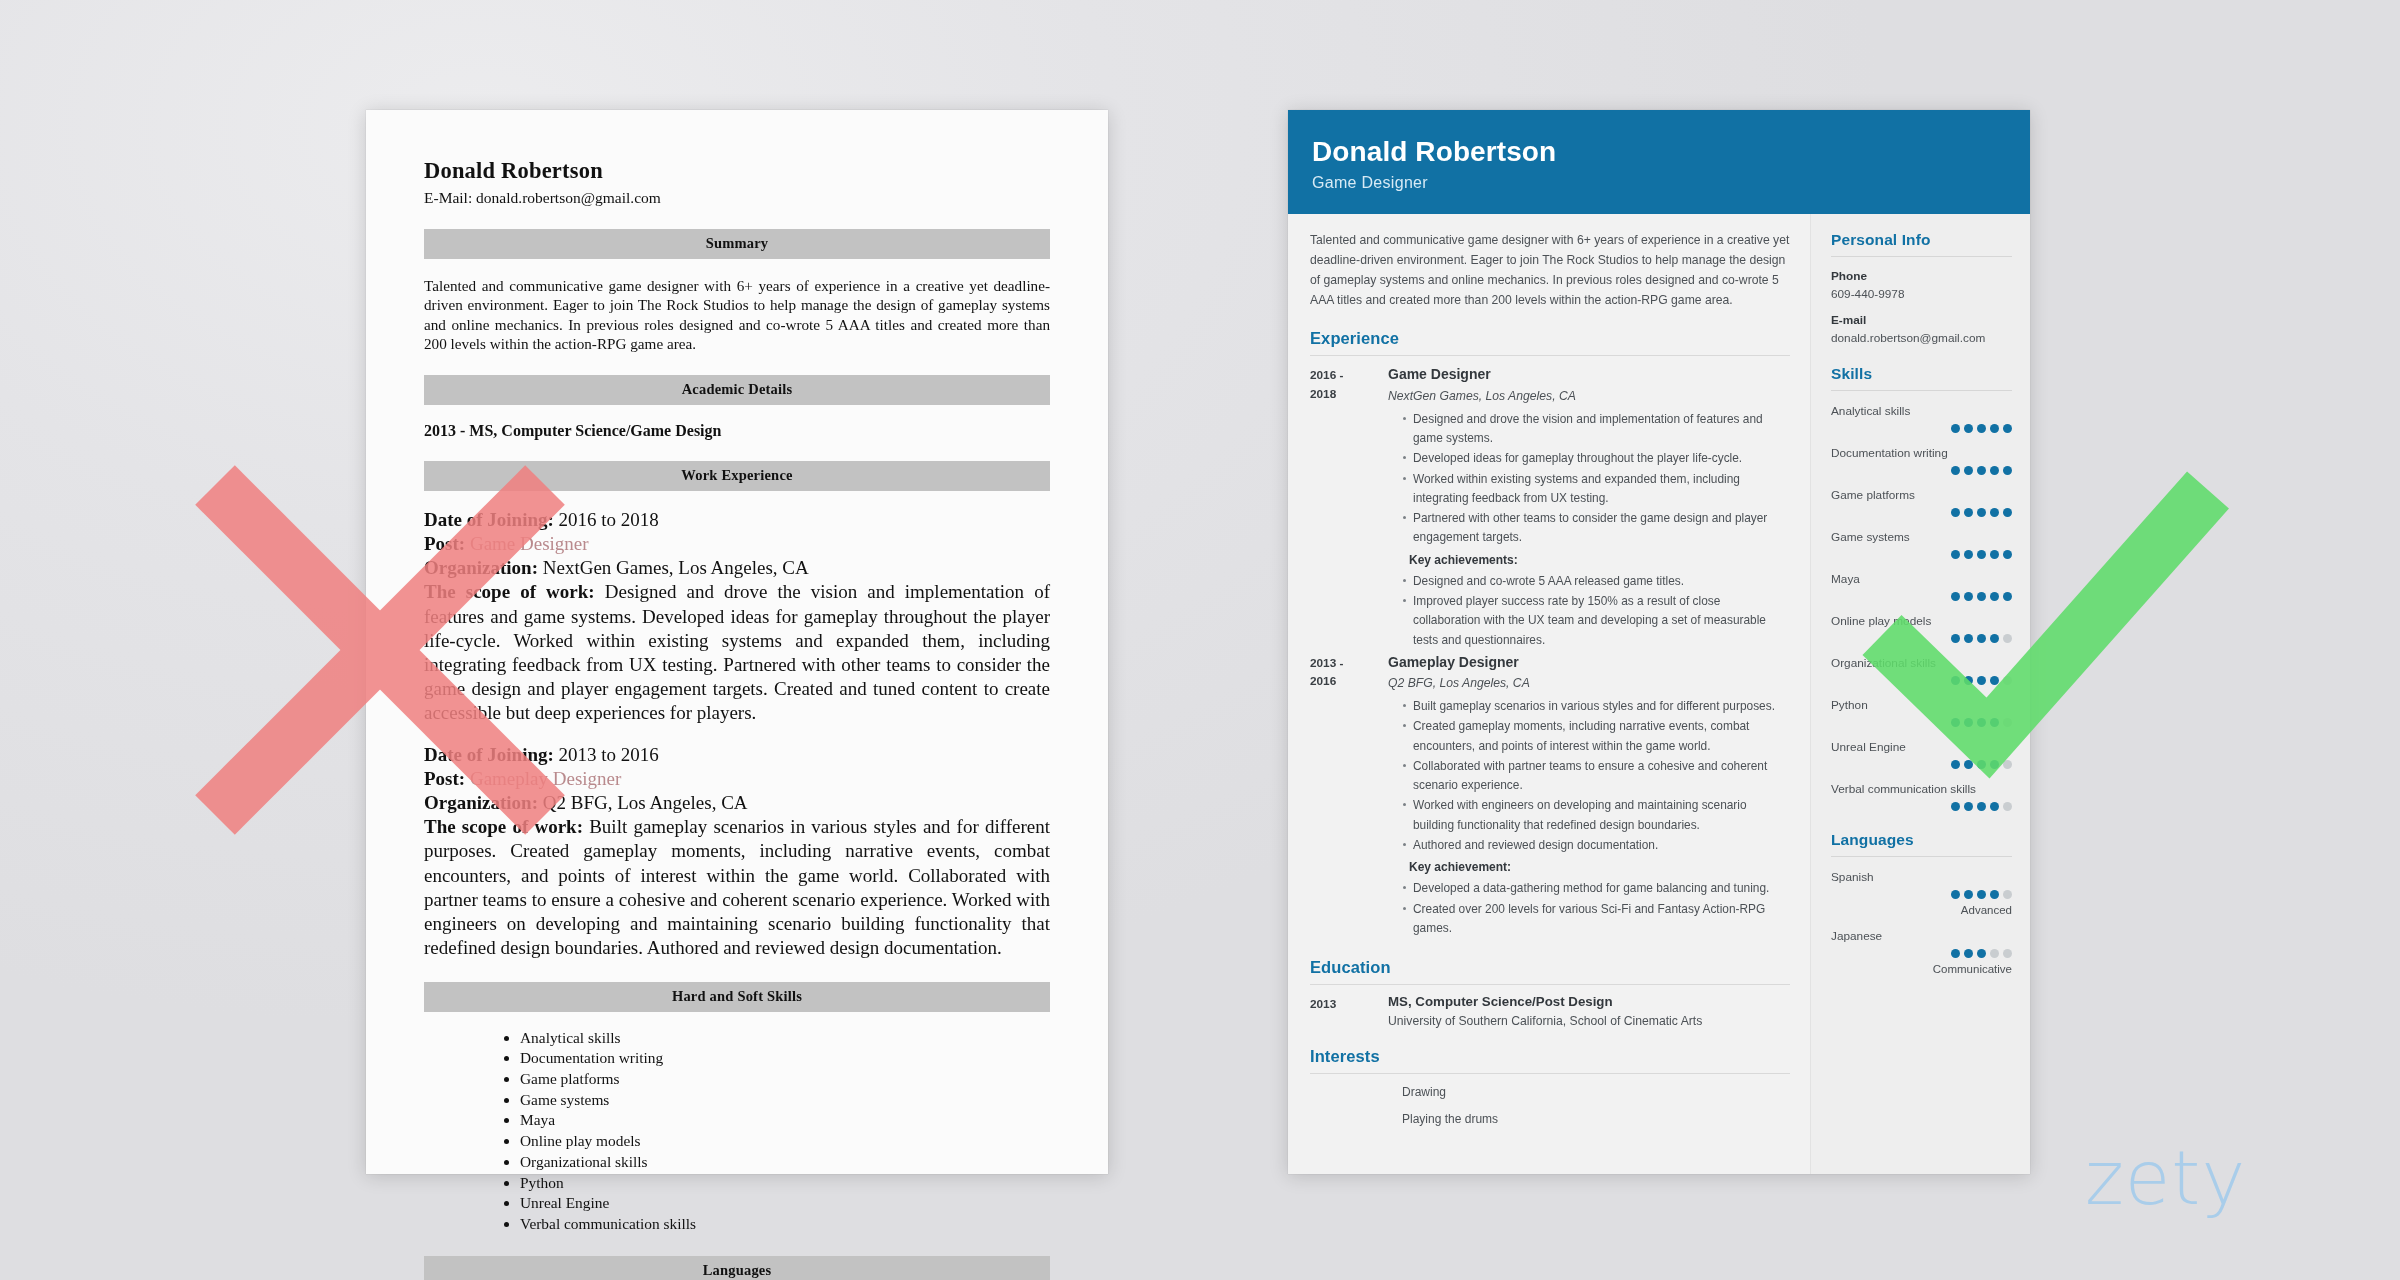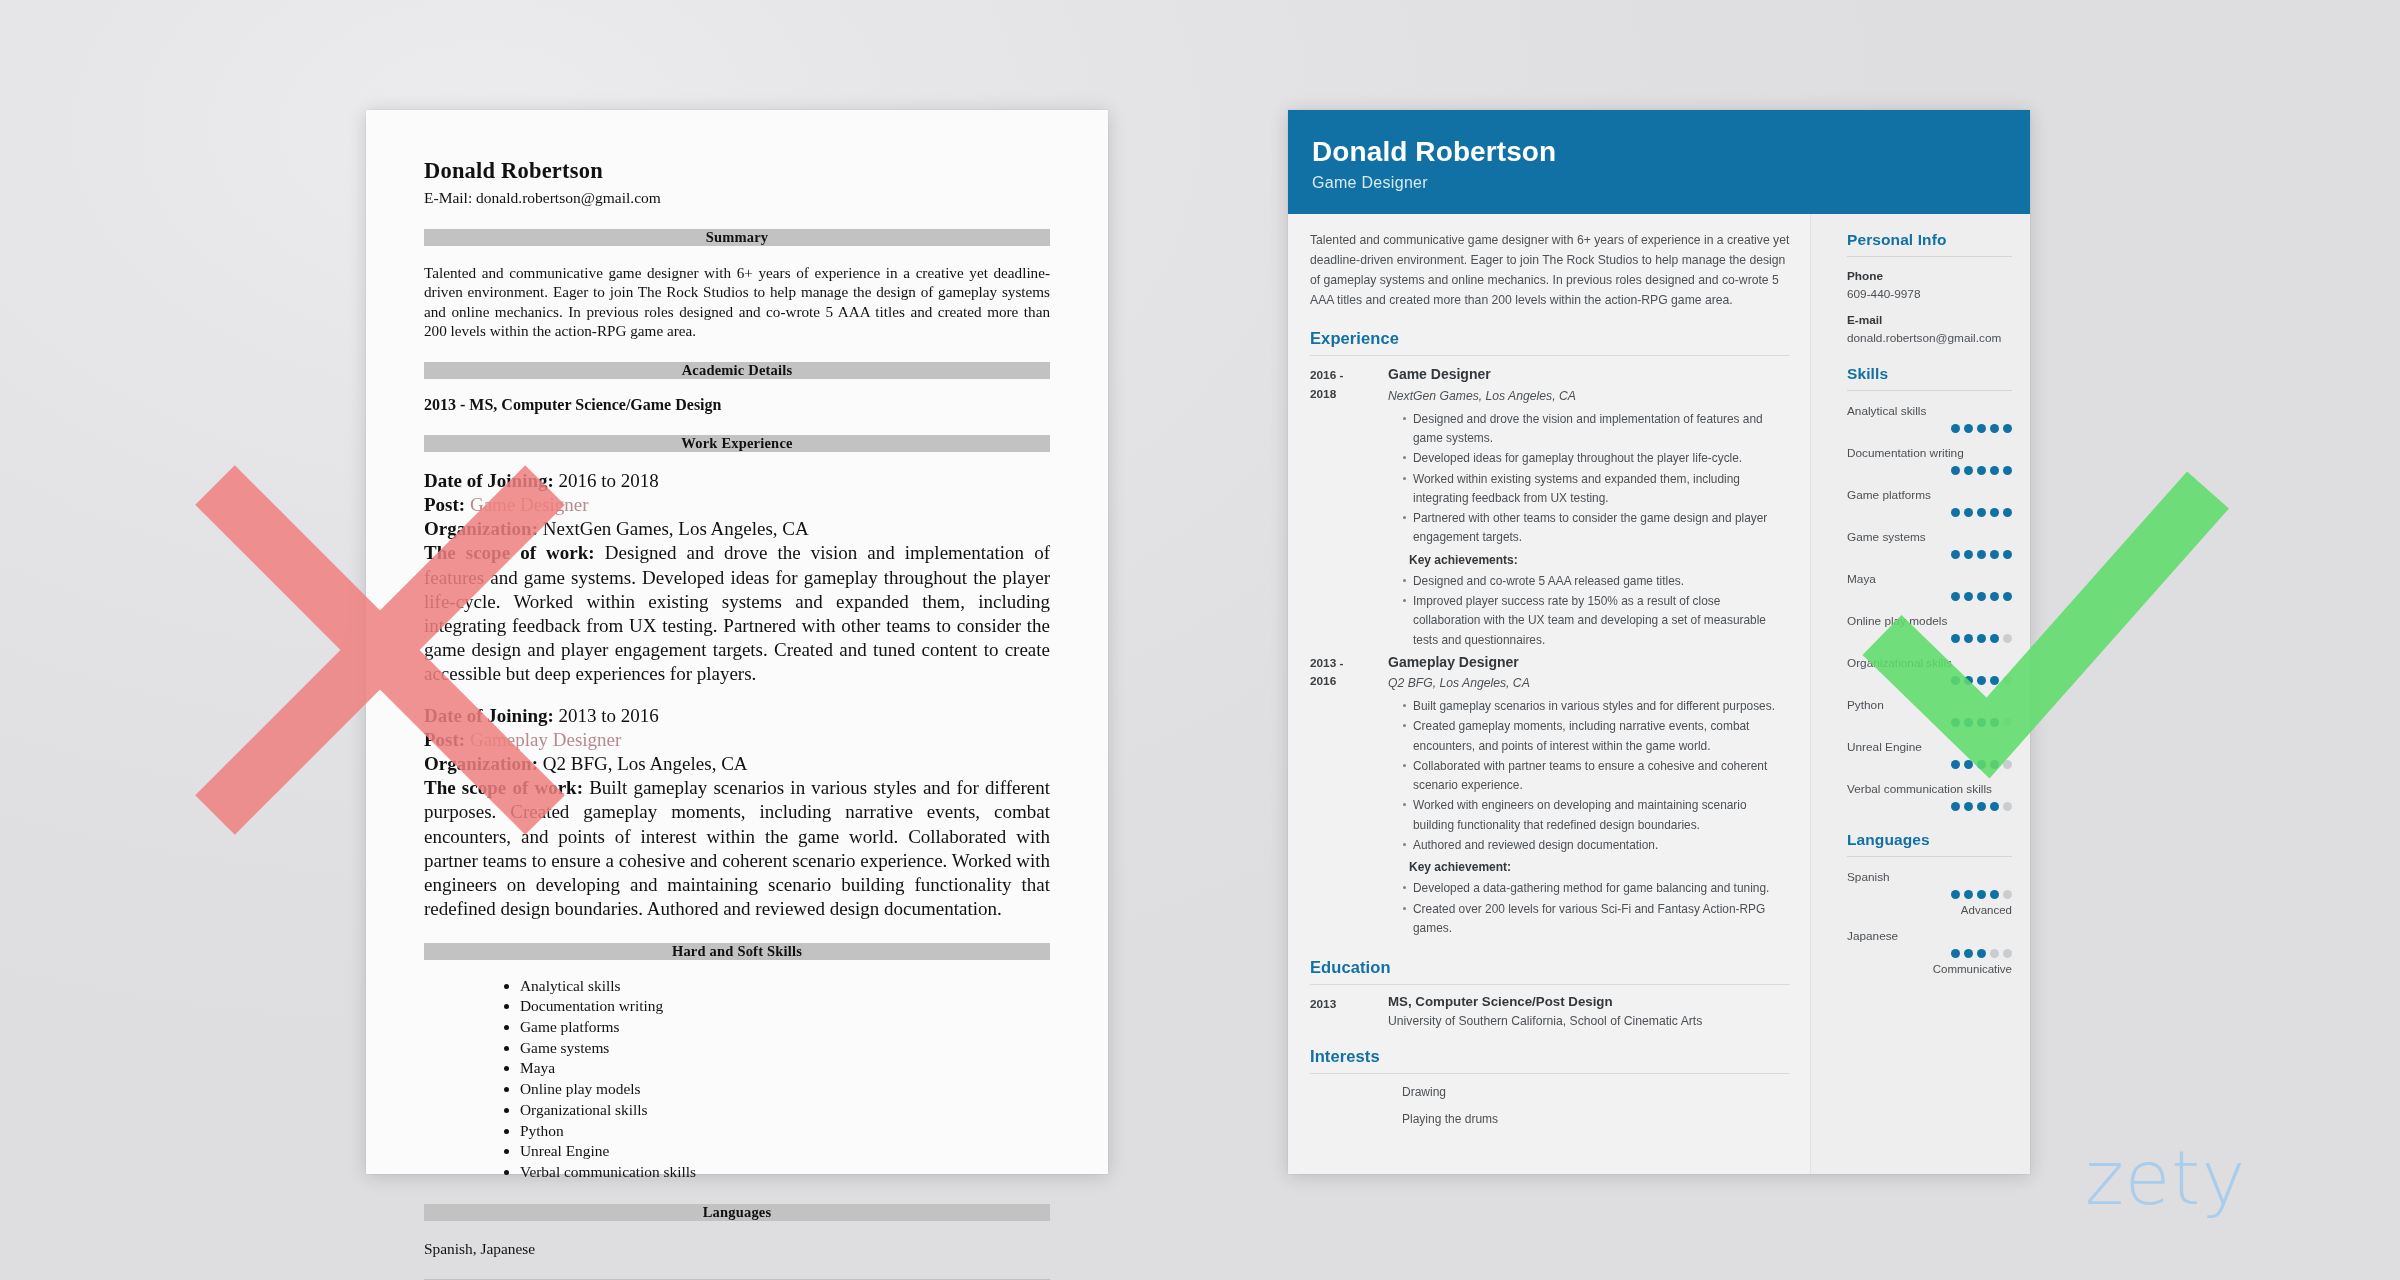--- a/index.html
+++ b/index.html
@@ -22,21 +22,21 @@
     position:absolute;left:366px;top:110px;width:742px;height:1064px;
     background:#fbfbfb;
     box-shadow:0 2px 18px rgba(0,0,0,.16), 0 0 1px rgba(0,0,0,.2);
     font-family:"Liberation Serif", serif;
     color:#111;
   }
   #left-doc .pad{padding:48px 58px 0 58px;}
   .l-name{font-size:22.5px;font-weight:bold;letter-spacing:.2px;margin:0 0 4px 0;}
   .l-contact{font-size:15.5px;line-height:1.28;}
   .l-secbar{
-    background:#c2c2c2;height:17px;margin:21px 0 0 0;
+    background:#c2c2c2;height:30px;margin:21px 0 0 0;
     display:flex;align-items:center;justify-content:center;
     font-size:14.5px;font-weight:bold;color:#111;letter-spacing:.2px;
   }
   .l-body{font-size:15.2px;line-height:1.28;text-align:justify;margin-top:17px;}
   .l-edu{font-size:16px;margin-top:17px;}
   .l-edu b{font-weight:bold;}
   .l-jobblock{font-size:19px;line-height:1.275;margin-top:17px;text-align:justify;}
   .l-jobblock .lbl{font-weight:bold;}
   .l-jobblock .ln{display:block;text-align:left;}
   .l-skills{margin:16px 0 0 0;padding:0 0 0 96px;font-size:15.4px;line-height:1.345;}
@@ -52,21 +52,21 @@
     display:flex;flex-direction:column;
     color:#3a3f44;
   }
   #r-header{
     background:#1171a4;color:#fff;padding:27px 24px 22px 24px;flex:0 0 auto;
   }
   .r-name{font-size:28px;font-weight:bold;letter-spacing:.1px;line-height:1.05;margin:0;}
   .r-role{font-size:16px;color:#d7eaf5;margin-top:8px;letter-spacing:.3px;}
   #r-cols{display:flex;flex:1 1 auto;min-height:0;}
   #r-main{width:522px;box-sizing:border-box;padding:17px 20px 0 22px;background:#f2f2f2;}
-  #r-side{flex:1;box-sizing:border-box;padding:17px 18px 0 36px;background:#eeeeee;border-left:1px solid #e2e2e2;}
+  #r-side{flex:1;box-sizing:border-box;padding:17px 18px 0 20px;background:#eeeeee;border-left:1px solid #e2e2e2;}
 
   .r-summary{font-size:12.2px;line-height:1.62;color:#4c5156;text-align:left;}
   .r-h{
     font-size:16.5px;font-weight:bold;color:#1171a4;margin:19px 0 0 0;letter-spacing:.1px;
   }
   .r-rule{height:1px;background:#d9d9d9;margin:7px 0 9px 0;}
   .r-entry{display:flex;margin-top:2px;}
   .r-date{width:78px;flex:0 0 78px;font-size:11.8px;font-weight:bold;color:#3a3f44;line-height:1.55;padding-top:1px;}
   .r-entry-body{flex:1;min-width:0;}
   .r-job{font-size:14px;font-weight:bold;color:#33383d;line-height:1.3;}

